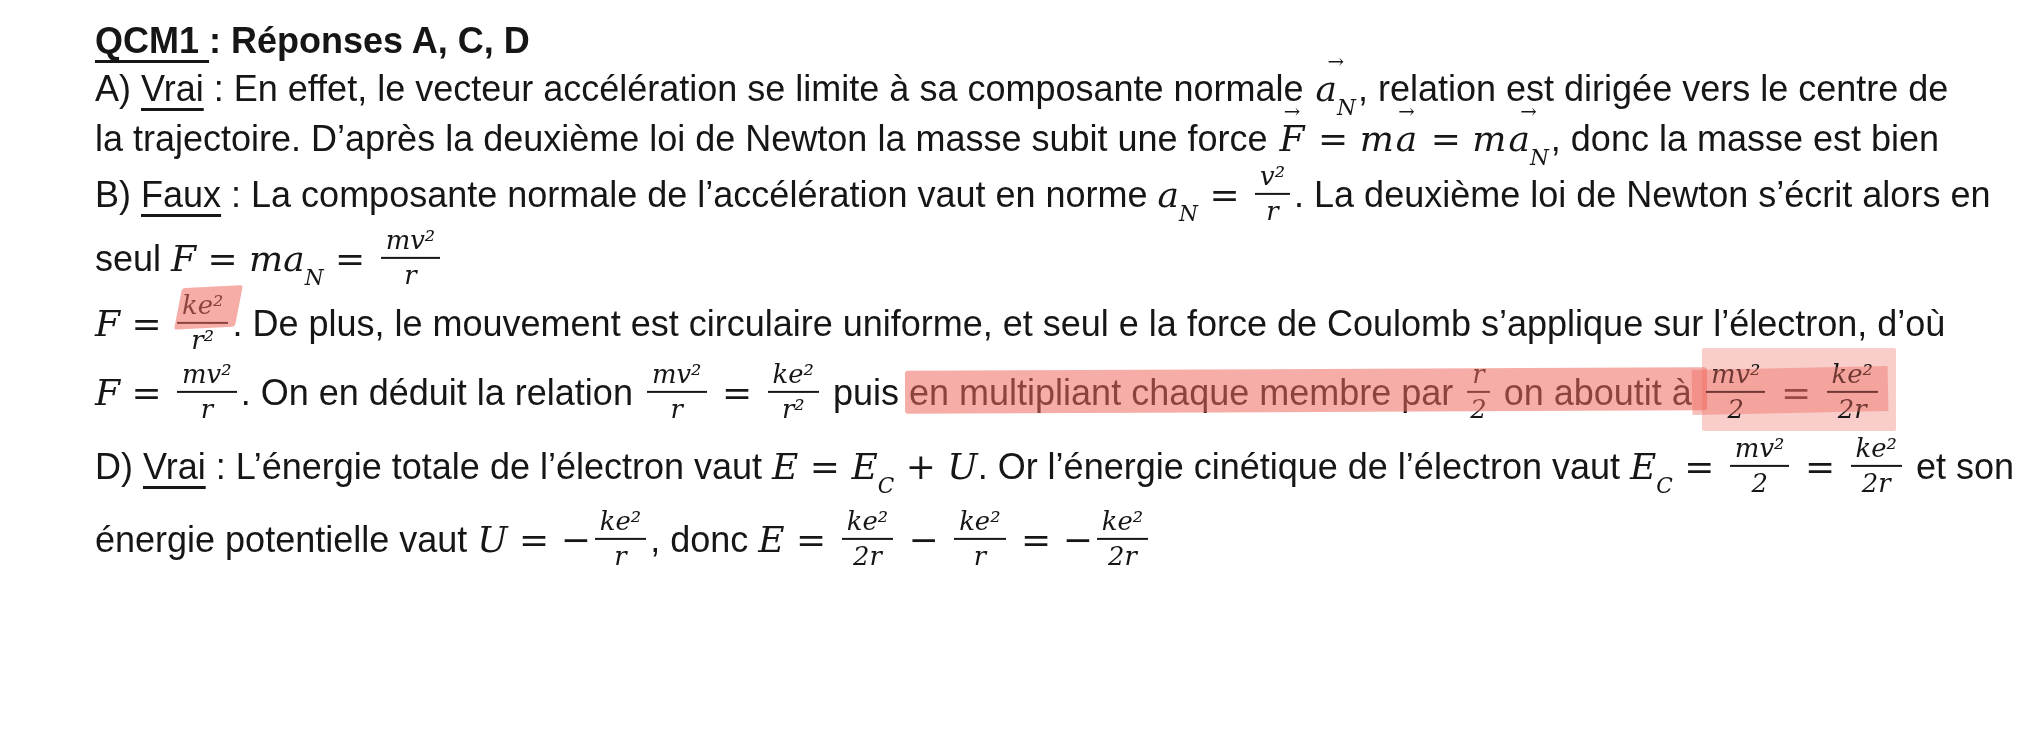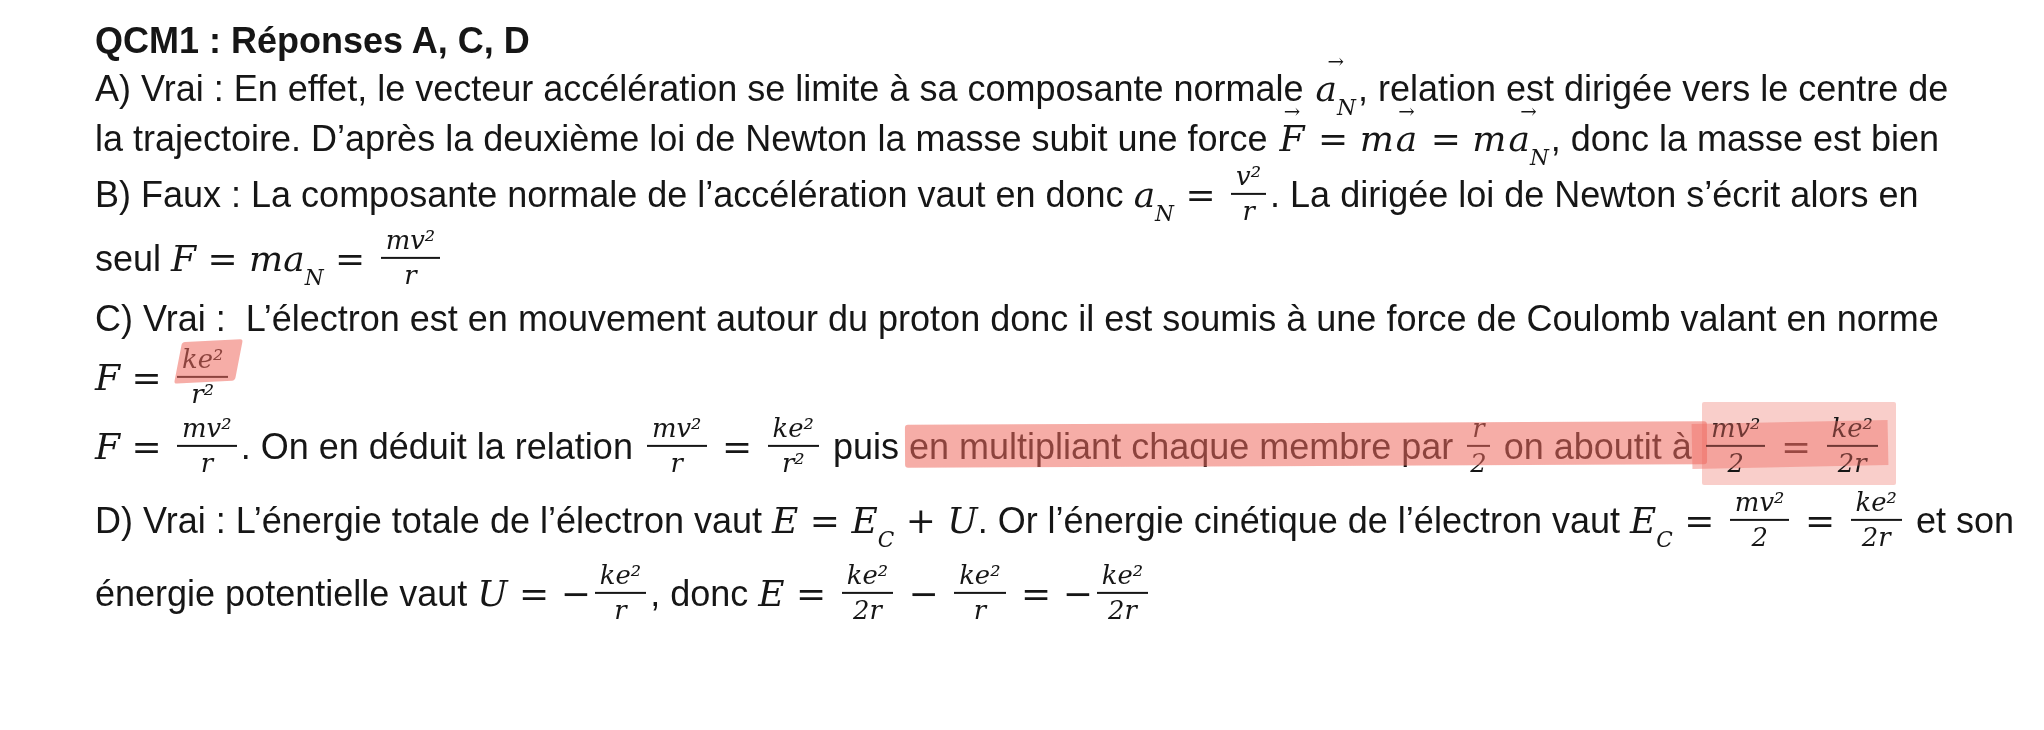--- a/index.html
+++ b/index.html
@@ -18,21 +18,21 @@
   .h44{height:44px;line-height:44px}
   .h46{height:46px;line-height:46px}
   .h50{height:50px;line-height:50px}
   .h54{height:54px;line-height:54px}
   .h62{height:62px;line-height:62px}
   .h64{height:64px;line-height:64px}
   .h66{height:66px;line-height:66px}
   .h72{height:72px;line-height:72px}
   .h74{height:74px;line-height:74px}
   .b{font-weight:bold}
-  .u{text-decoration-thickness:3px;text-underline-offset:7px}
+  .u{text-decoration:underline;text-decoration-thickness:3px;text-underline-offset:7px}
   
   .m{font-family:"DejaVu Serif", serif;font-style:italic}
   .op{font-family:"DejaVu Serif", serif;font-style:normal}
   sub.ms{font-family:"DejaVu Serif", serif;font-style:italic;font-size:0.6em;line-height:0;position:relative;top:0.25em}
   .frac{
     display:inline-flex;flex-direction:column;align-items:center;
     vertical-align:middle;transform:translateY(-0.12em);
     font-family:"DejaVu Serif", serif;font-style:italic;
     font-size:0.72em;line-height:1.15;margin:0 4px;
   }
@@ -58,27 +58,26 @@
 
 <div class="page">
 
   <div class="line h46 b"><span class="u">QCM1 </span><span>: Réponses A, C, D</span></div>
 
   <div class="line h50"><span>A) </span><span class="u">Vrai</span><span> : En effet, le vecteur accélération se limite à sa composante normale </span><span class="vec"><span class="arr">→</span><span>a</span><sub class="ms">N</sub></span><span>, relation est dirigée vers le centre de</span></div>
 
   <div class="line h50"><span>la trajectoire. D’après la deuxième loi de Newton la masse subit une force </span><span class="vec"><span class="arr">→</span><span>F</span></span><span class="op"> = </span><span class="m">m</span><span class="vec"><span class="arr">→</span><span>a</span></span><span class="op"> = </span><span class="m">m</span><span class="vec"><span class="arr">→</span><span>a</span><sub class="ms">N</sub></span><span>, donc la masse est bien</span></div>
 
 
-  <div class="line h62"><span>B) </span><span class="u">Faux</span><span> : La composante normale de l’accélération vaut en donc </span><span class="m">a</span><sub class="ms">N</sub><span class="op"> = </span><span class="frac"><span class="num">v²</span><span class="den">r</span></span><span>. La dirigée loi de Newton s’écrit alors en</span></div>
+  <div class="line h62"><span>B) </span><span class="u">Faux</span><span> : La composante normale de l’accélération vaut en norme </span><span class="m">a</span><sub class="ms">N</sub><span class="op"> = </span><span class="frac"><span class="num">v²</span><span class="den">r</span></span><span>. La deuxième loi de Newton s’écrit alors en</span></div>
 
   <div class="line h66"><span>seul </span><span class="m">F</span><span class="op"> = </span><span class="m">ma</span><sub class="ms">N</sub><span class="op"> = </span><span class="frac"><span class="num">mv²</span><span class="den">r</span></span></div>
 
-  <div class="line h54"><span>C) </span><span class="u">Vrai</span><span> :  L’électron est en mouvement autour du proton donc il est soumis à une force de Coulomb valant en norme</span></div>
 
-  <div class="line h64"><span class="m">F</span><span class="op"> = </span><span class="frac"><span class="num"><span class="hlblob">ke²</span></span><span class="den">r²</span></span></div>
+  <div class="line h64"><span class="m">F</span><span class="op"> = </span><span class="frac"><span class="num"><span class="hlblob">ke²</span></span><span class="den">r²</span></span><span>. De plus, le mouvement est circulaire uniforme, et seul e la force de Coulomb s’applique sur l’électron, d’où</span></div>
 
   <div class="line h74"><span class="m">F</span><span class="op"> = </span><span class="frac"><span class="num">mv²</span><span class="den">r</span></span><span>. On en déduit la relation </span><span class="frac"><span class="num">mv²</span><span class="den">r</span></span><span class="op"> = </span><span class="frac"><span class="num">ke²</span><span class="den">r²</span></span><span> puis </span><span class="hl1"><span>en multipliant chaque membre par </span><span class="frac"><span class="num">r</span><span class="den">2</span></span><span> on aboutit à </span></span><span class="hl2"><span class="frac"><span class="num">mv²</span><span class="den">2</span></span><span class="op"> = </span><span class="frac"><span class="num">ke²</span><span class="den">2r</span></span></span></div>
 
   <div class="line h74"><span>D) </span><span class="u">Vrai</span><span> : L’énergie totale de l’électron vaut </span><span class="m">E</span><span class="op"> = </span><span class="m">E</span><sub class="ms">C</sub><span class="op"> + </span><span class="m">U</span><span>. Or l’énergie cinétique de l’électron vaut </span><span class="m">E</span><sub class="ms">C</sub><span class="op"> = </span><span class="frac"><span class="num">mv²</span><span class="den">2</span></span><span class="op"> = </span><span class="frac"><span class="num">ke²</span><span class="den">2r</span></span><span> et son</span></div>
 
   <div class="line h72"><span>énergie potentielle vaut </span><span class="m">U</span><span class="op"> = −</span><span class="frac"><span class="num">ke²</span><span class="den">r</span></span><span>, donc </span><span class="m">E</span><span class="op"> = </span><span class="frac"><span class="num">ke²</span><span class="den">2r</span></span><span class="op"> − </span><span class="frac"><span class="num">ke²</span><span class="den">r</span></span><span class="op"> = −</span><span class="frac"><span class="num">ke²</span><span class="den">2r</span></span></div>
 
 
 </div>
 

